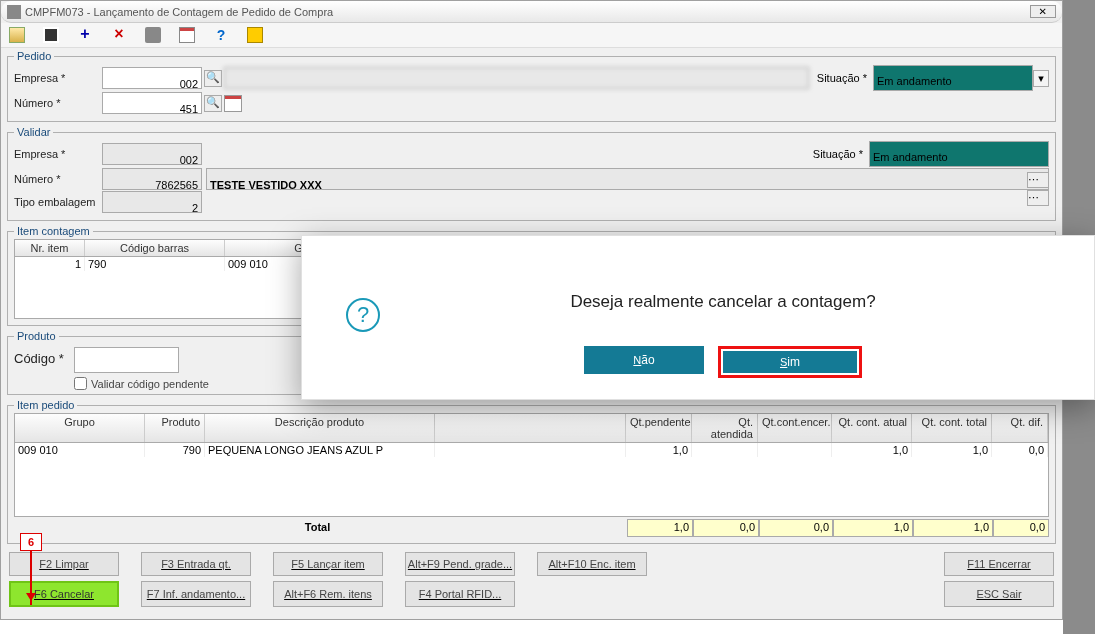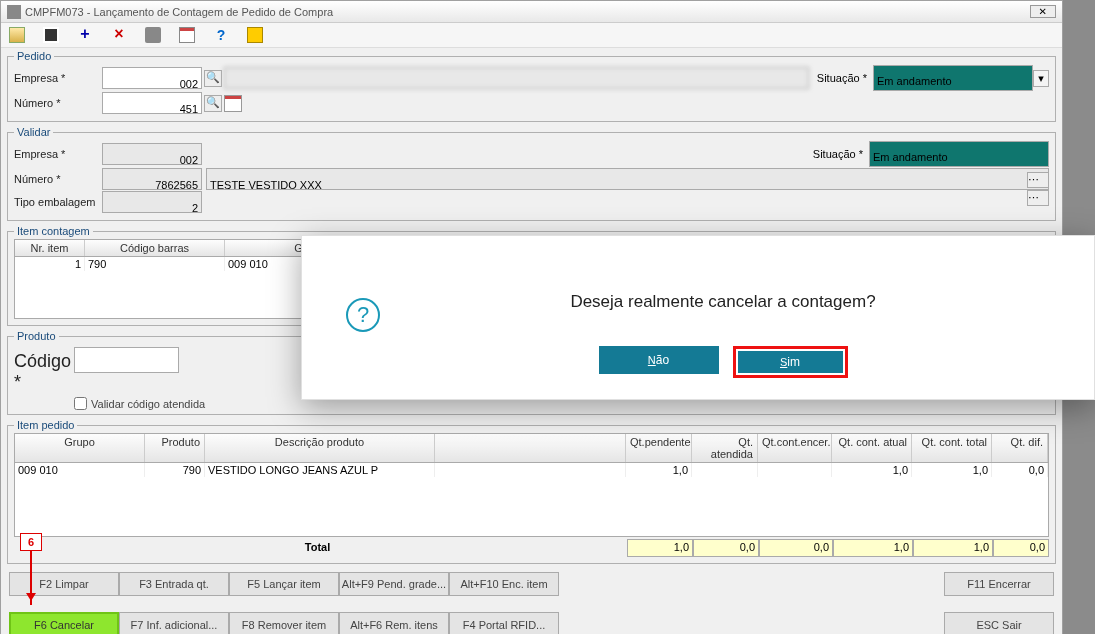--- a/index.html
+++ b/index.html
@@ -1,19 +1,19 @@
 <!DOCTYPE html>
 <html><head>
 <meta charset="utf-8">
 <style>
 * { box-sizing: border-box; margin: 0; padding: 0; font-family: Tahoma, Arial, sans-serif; font-size: 11px; }
 body { background: #fff; width: 1095px; height: 634px; position: relative; overflow: hidden; }
 
 .window { width: 1063px; border: 1px solid #a0a0a0; background: #f0f0f0; }
-.titlebar { display: flex; align-items: center; background: linear-gradient(#fff,#e8e8e8); padding: 3px 6px; border-bottom: 1px solid #ccc; height: 22px; }
+.titlebar { display: flex; align-items: center; background: linear-gradient(#fff,#e8e8e8); padding: 3px 6px; border-bottom: 1px solid #ccc; height: 22px; border-radius: 10px; }
 .titlebar .icon { width: 14px; height: 14px; background: #888; margin-right: 4px; }
 .titlebar .title { flex: 1; color: #555; }
 .titlebar .close { border: 1px solid #999; padding: 0 8px; background: #eee; cursor: pointer; font-size: 10px; }
 
 .toolbar { display: flex; gap: 18px; padding: 4px 8px; background: #f6f6f6; border-bottom: 1px solid #ddd; align-items: center; }
 .toolbar .tb { width: 16px; height: 16px; display: inline-block; }
 .tb-open { background: linear-gradient(#ffe9a8,#d9b24a); border:1px solid #8a6; }
 .tb-save { background: #333; box-shadow: inset 0 0 0 2px #fff; }
 .tb-plus { color:#00a; font-weight:bold; font-size:16px; text-align:center; line-height:14px; }
 .tb-x { color:#c00; font-weight:bold; font-size:16px; text-align:center; line-height:14px; }
@@ -22,21 +22,21 @@
 .tb-help { color:#06c; font-weight:bold; font-size:14px; text-align:center; }
 .tb-exit { background:#fc0; border:1px solid #a80; }
 
 .content { padding: 2px 6px 6px; }
 fieldset { border: 1px solid #b0b0b0; margin-bottom: 4px; padding: 2px 6px 6px; background: #f0f0f0; position: relative; }
 legend { color: #1a4b7a; padding: 0 3px; font-size: 11px; }
 
 .row { display: flex; align-items: center; margin: 1px 0; min-height: 16px; }
 .lbl { width: 88px; color: #222; }
 .val { background: #fff; border: 1px solid #aaa; padding: 10px 3px; height: 16px; display: inline-block; text-align: right; }
-.val-left { text-align: left; }
+.val-left { text-align: left; font-weight: bold; }
 .readonly { background: #e8e8e8; }
 .wide { flex: 1; }
 
 .sit-lbl { margin-left: auto; margin-right: 6px; }
 .sit-val { width: 160px; background:#0f766e; border:1px solid #aaa; padding:9px 3px; height:26px; }
 .combo-arrow { width:16px; height:17px; border:1px solid #aaa; background:#f4f4f4; text-align:center; line-height:15px; cursor:pointer; }
 .searchbtn { width:18px; height:17px; border:1px solid #aaa; background:#eee; margin-left:2px; cursor:pointer; text-align:center; }
 .calbtn { display:inline-block; width:18px; height:17px; border:1px solid #999; background:#fff; box-shadow: inset 0 3px #c44; margin-left:2px; }
 .sidebtn { width:22px; height:16px; border:1px solid #aaa; background:#eee; cursor:pointer; position:absolute; right:6px; }
 
@@ -50,39 +50,39 @@
 .item-cont-body{height:62px; overflow:auto;}
 
 .ipcols .g1{width:130px;} .ipcols .g2{width:60px;text-align:right;} .ipcols .g3{width:230px;} .ipcols .g4{width:66px;text-align:right;} .ipcols .g5{width:66px;text-align:right;} .ipcols .g6{width:74px;text-align:right;} .ipcols .g7{width:80px;text-align:right;} .ipcols .g8{width:80px;text-align:right;} .ipcols .g9{width:56px;text-align:right;}
 .ip-body{height:74px; background:#fff; border:1px solid #aaa; border-top:none;}
 
 .totals{display:flex; margin-top:2px;}
 .totals .tl{flex:1; text-align:center; padding-right:6px; font-weight:bold; padding-top:2px;}
 .totals .tc{background:#ffffcc; border:1px solid #aaa; text-align:right; padding:1px 3px; height:18px;}
 .totals .g4{width:66px;} .totals .g5{width:66px;} .totals .g6{width:74px;} .totals .g7{width:80px;} .totals .g8{width:80px;} .totals .g9{width:56px;}
 
-.btnrow{display:flex; gap:0; margin-top:8px; padding:0 2px;}
+.btnrow{display:flex; gap:22px; margin-top:8px; padding:0 2px;text-decoration:underline;}
 .fnbtn{background:#e4e4e4; border:1px solid #aaa; padding:5px 0; width:110px; text-align:center; color:#444; cursor:pointer;}
 .fnbtn.green{background:#8ee62e; border:2px solid #6fc416; color:#333;}
 .spacer{flex:1;}
 
 .produto-box { padding:4px 6px; }
 .codigo-input { width:105px; height:26px; border:1px solid #aaa; background:#fff; }
 .chk { display:flex; align-items:center; gap:4px; margin-top:4px; color:#444; }
 
 .right-strip { position:absolute; right:0; top:0; width:32px; height:634px; background:#8b8b8b; }
 
 .dialog { position:absolute; left:301px; top:235px; width:794px; height:165px; background:#fff; box-shadow:0 8px 30px rgba(0,0,0,.35); border:1px solid #e0e0e0; padding-top: 18px; }
 .dialog .qicon { position:absolute; left:44px; top:62px; width:34px; height:34px; border:2px solid #1a99b8; border-radius:50%; color:#1a99b8; font-size:22px; text-align:center; line-height:30px; }
 .dialog .msg { text-align:center; font-size:17px; color:#222; margin-top:38px; margin-left:50px; }
 .dialog .dbtns { display:flex; justify-content:center; gap:14px; margin-top:34px; margin-left:50px; }
 .dbtn { width:120px; height:28px; background:#147a95; color:#fff; border:none; cursor:pointer; font-size:12px; }
 .dbtn u{text-decoration:underline;}
 .sim-wrap { border:3px solid #e11; padding:2px; }
-.sim-wrap .dbtn{width:105px; height:22px;}
+.sim-wrap .dbtn{width:134px; height:22px;}
 
 .anno6 { position:absolute; left:20px; top:533px; width:22px; height:18px; border:1px solid #d00; color:#d00; text-align:center; line-height:16px; font-weight:bold; background:#fff; z-index:5;}
 .anno-arrow { position:absolute; left:30px; top:551px; width:2px; height:54px; background:#d00; z-index:5;}
 .anno-arrow:after{content:""; position:absolute; bottom:-1px; left:-4px; border:5px solid transparent; border-top:8px solid #d00;}
 </style>
 </head>
 <body>
 
 <div class="window">
   <div class="titlebar">
@@ -160,26 +160,26 @@
           <div class="c3">009 010</div>
           <div class="c4"></div>
           <div class="c5"></div>
         </div>
       </div>
     </fieldset>
 
     <fieldset class="produto-box">
       <legend>Produto</legend>
       <div class="row" style="align-items:flex-start">
-        <span class="lbl" style="font-size:18px;width:60px;padding-top:4px">Código *</span>
+        <span class="lbl" style="font-size:13px;width:60px;padding-top:4px">Código *</span>
         <input class="codigo-input" style="">
       </div>
       <label class="chk" style="margin-left:60px">
         <input type="checkbox" style="">
-        <span>Validar código atendida</span>
+        <span>Validar código pendente</span>
       </label>
     </fieldset>
 
     <fieldset>
       <legend>Item pedido</legend>
       <div class="grid-head ipcols">
         <div class="g1">Grupo</div>
         <div class="g2">Produto</div>
         <div class="g3">Descrição produto</div>
         <div style="flex:1"></div>
@@ -187,21 +187,21 @@
         <div class="g5">Qt. atendida</div>
         <div class="g6">Qt.cont.encer.</div>
         <div class="g7">Qt. cont. atual</div>
         <div class="g8">Qt. cont. total</div>
         <div class="g9">Qt. dif.</div>
       </div>
       <div class="ip-body ipcols">
         <div class="grid-row">
           <div class="g1">009 010</div>
           <div class="g2">790</div>
-          <div class="g3">VESTIDO LONGO JEANS AZUL P</div>
+          <div class="g3">PEQUENA LONGO JEANS AZUL P</div>
           <div style="flex:1"></div>
           <div class="g4">1,0</div>
           <div class="g5"></div>
           <div class="g6"></div>
           <div class="g7">1,0</div>
           <div class="g8">1,0</div>
           <div class="g9">0,0</div>
         </div>
       </div>
       <div class="totals ipcols">
@@ -217,24 +217,23 @@
 
     <div class="btnrow">
       <button class="fnbtn">F2 Limpar</button>
       <button class="fnbtn">F3 Entrada qt.</button>
       <button class="fnbtn">F5 Lançar item</button>
       <button class="fnbtn">Alt+F9 Pend. grade...</button>
       <button class="fnbtn">Alt+F10 Enc. item</button>
       <div class="spacer"></div>
       <button class="fnbtn">F11 Encerrar</button>
     </div>
-    <div class="btnrow" style="margin-top:16px;margin-bottom:6px">
+    <div class="btnrow" style="margin-top:5px;margin-bottom:6px">
       <button class="fnbtn green">F6 Cancelar</button>
-      <button class="fnbtn">F7 Inf. adicional...</button>
-      <button class="fnbtn">F8 Remover item</button>
+      <button class="fnbtn">F7 Inf. andamento...</button>
       <button class="fnbtn">Alt+F6 Rem. itens</button>
       <button class="fnbtn">F4 Portal RFID...</button>
       <div class="spacer"></div>
       <button class="fnbtn">ESC Sair</button>
     </div>
 
   </div>
 </div>
 
 <div class="right-strip"></div>

